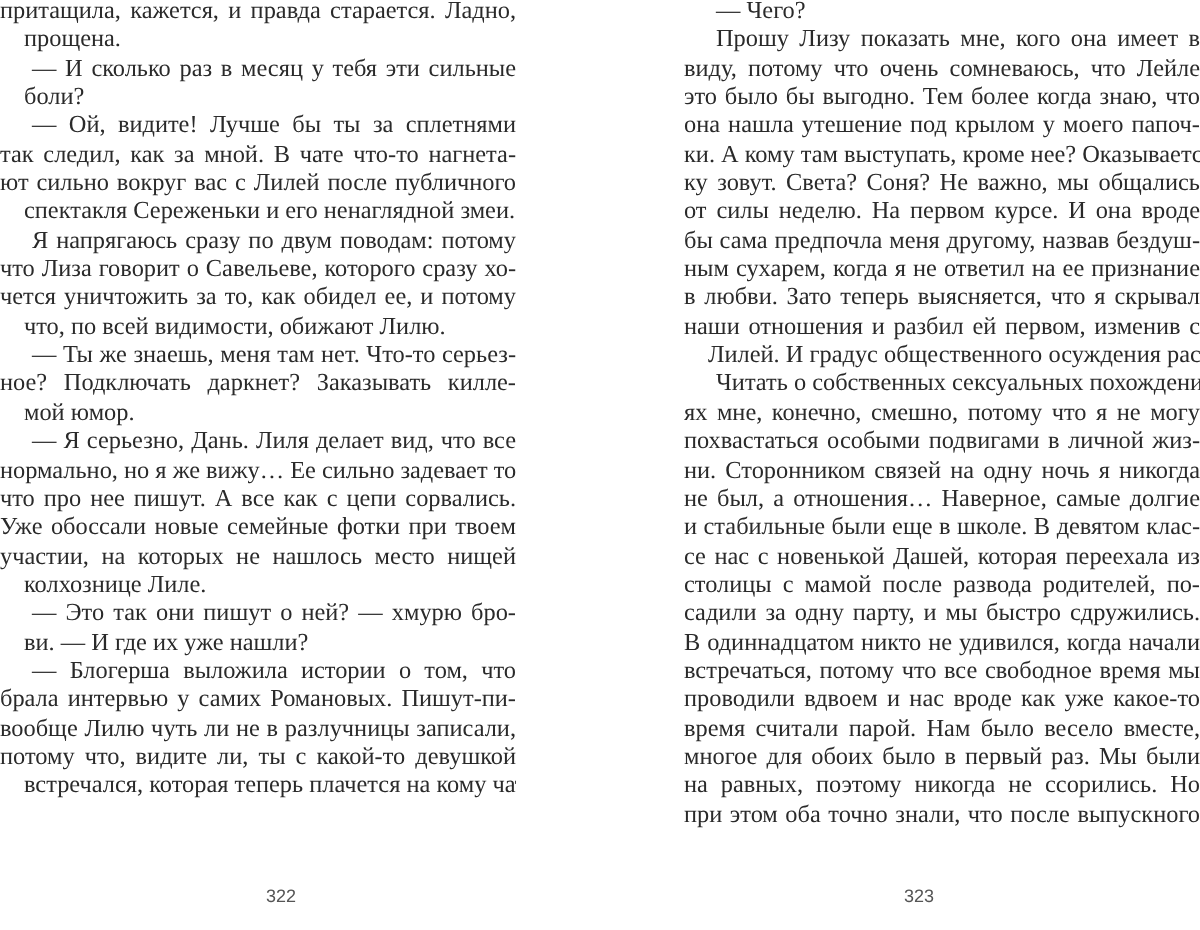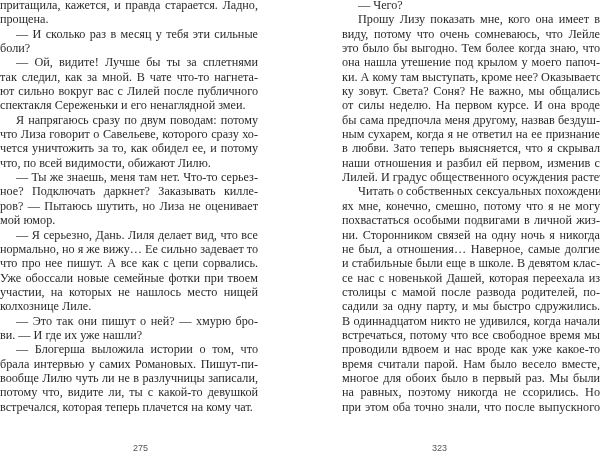--- a/index.html
+++ b/index.html
@@ -3,46 +3,45 @@
 <meta charset="utf-8">
 <style>
   html, body { margin: 0; padding: 0; background: #ffffff; }
   body { width: 600px; height: 465px; overflow: hidden; position: relative;
          font-family: "Liberation Serif", "DejaVu Serif", serif; color: #2a2a2a; }
   .page { position: absolute; top: -2px; width: 258px; }
   .page.left { left: 0px; }
   .page.right { left: 342px; }
   .line { height: 14.35px; line-height: 14.35px; font-size: 12.2px; white-space: nowrap;
           text-align: justify; text-align-last: justify; overflow: hidden; }
-  .line.last { text-align-last: left; }
+  .line.last { text-align-last: left; padding-left: 12px; }
   .line.indent { padding-left: 16px; }
   .pagenum { position: absolute; top: 443px; font-family: "Liberation Sans", "DejaVu Sans", sans-serif;
              font-size: 9px; color: #555; }
   .pagenum.left { left: 133px; }
-  .pagenum.right { left: 432px; }
+  .pagenum.right { left: 452px; }
 </style>
 </head>
 <body>
 
 <div class="page left" id="left-page">
     <div class="line">притащила, кажется, и правда старается. Ладно,</div>
     <div class="line last">прощена.</div>
     <div class="line indent">— И сколько раз в месяц у тебя эти сильные</div>
     <div class="line last">боли?</div>
     <div class="line indent">— Ой, видите! Лучше бы ты за сплетнями</div>
     <div class="line">так следил, как за мной. В чате что-то нагнета-</div>
     <div class="line">ют сильно вокруг вас с Лилей после публичного</div>
     <div class="line last">спектакля Сереженьки и его ненаглядной змеи.</div>
     <div class="line indent">Я напрягаюсь сразу по двум поводам: потому</div>
     <div class="line">что Лиза говорит о Савельеве, которого сразу хо-</div>
     <div class="line">чется уничтожить за то, как обидел ее, и потому</div>
     <div class="line last">что, по всей видимости, обижают Лилю.</div>
     <div class="line indent">— Ты же знаешь, меня там нет. Что-то серьез-</div>
     <div class="line">ное? Подключать даркнет? Заказывать килле-</div>
-    <div class="line">ров? — Пытаюсь шутить, но Лиза не оценивает</div>
     <div class="line last">мой юмор.</div>
     <div class="line indent">— Я серьезно, Дань. Лиля делает вид, что все</div>
     <div class="line">нормально, но я же вижу… Ее сильно задевает то,</div>
     <div class="line">что про нее пишут. А все как с цепи сорвались.</div>
     <div class="line">Уже обосcали новые семейные фотки при твоем</div>
     <div class="line">участии, на которых не нашлось место нищей</div>
     <div class="line last">колхознице Лиле.</div>
     <div class="line indent">— Это так они пишут о ней? — хмурю бро-</div>
     <div class="line last">ви. — И где их уже нашли?</div>
     <div class="line indent">— Блогерша выложила истории о том, что</div>
@@ -76,14 +75,14 @@
     <div class="line">садили за одну парту, и мы быстро сдружились.</div>
     <div class="line">В одиннадцатом никто не удивился, когда начали</div>
     <div class="line">встречаться, потому что все свободное время мы</div>
     <div class="line">проводили вдвоем и нас вроде как уже какое-то</div>
     <div class="line">время считали парой. Нам было весело вместе,</div>
     <div class="line">многое для обоих было в первый раз. Мы были</div>
     <div class="line">на равных, поэтому никогда не ссорились. Но</div>
     <div class="line">при этом оба точно знали, что после выпускного</div>
   </div>
 
-<div class="pagenum left">275</div>
+<div class="pagenum left">322</div>
 <div class="pagenum right">323</div>
 
 </body></html>

